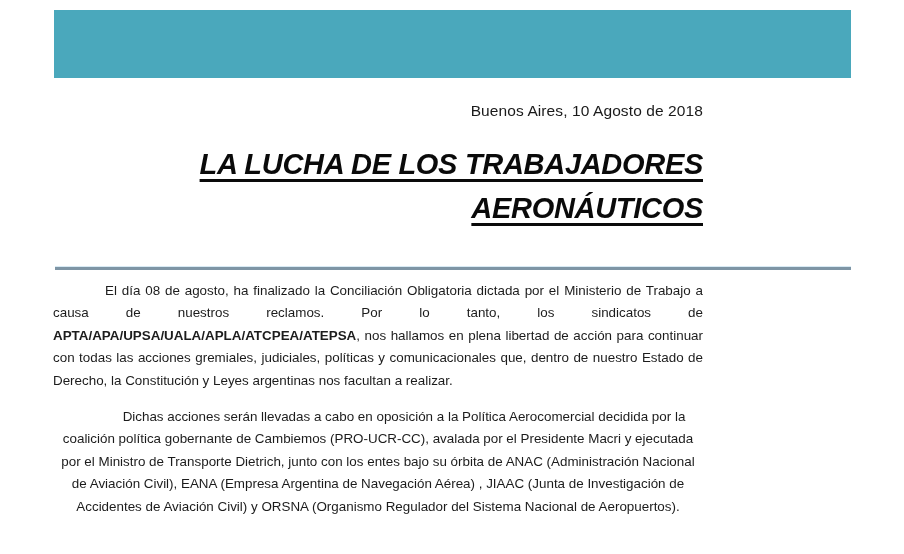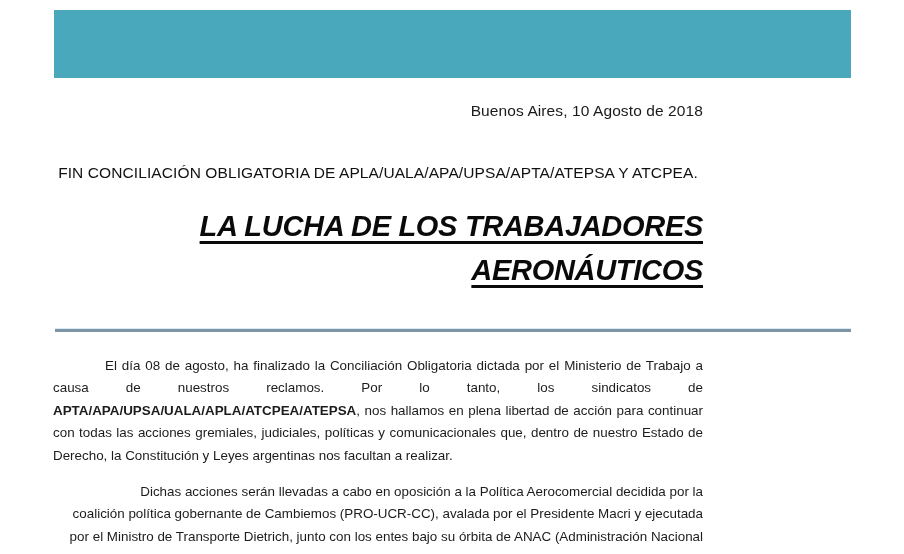--- a/index.html
+++ b/index.html
@@ -67,41 +67,40 @@
   .body-text {
     font-size: 13.4px;
     line-height: 22.4px;
     color: #1c1c1c;
   }
   .para {
     margin: 0;
     text-indent: 52px;
   }
   .para-1 {
-    margin-top: 23px;
+    margin-top: 10px;
     text-align: justify;
   }
   .para-2 {
     margin-top: 14px;
-    text-align: right;
+    text-align: center;
   }
   .seg-bold {
     font-weight: 700;
   }
 </style>
 </head>
 <body>
 
 <div class="page">
 
   <div class="banner" style="background-color: rgb(74, 168, 188);"></div>
 
   <div class="dateline">Buenos Aires, 10 Agosto de 2018</div>
 
-  <div class="subject">FIN CONCILIACIÓN OBLIGATORIA DE APLA/UALA/APA/UPSA/APTA/ATEPSA Y ATCPEA.</div>
 
   <div class="headline">
     <span class="hl-line">LA LUCHA DE LOS TRABAJADORES AERONÁUTICOS</span><br>
   </div>
 
   <div class="rule" style="background-color: rgb(126, 149, 165);"></div>
 
   <div class="body-text">
     <p class="para para-1"><span>El día 08 de agosto, ha finalizado la Conciliación Obligatoria dictada por el Ministerio de Trabajo a causa de nuestros reclamos. Por lo tanto, los sindicatos de </span><span class="seg-bold">APTA/APA/UPSA/UALA/APLA/ATCPEA/ATEPSA</span><span>, nos hallamos en plena libertad de acción para continuar con todas las acciones gremiales, judiciales, políticas y comunicacionales que, dentro de nuestro Estado de Derecho, la Constitución y Leyes argentinas nos facultan a realizar.</span></p>
     <p class="para para-2"><span>Dichas acciones serán llevadas a cabo en oposición a la Política Aerocomercial decidida por la coalición política gobernante de Cambiemos (PRO-UCR-CC), avalada por el Presidente Macri y ejecutada por el Ministro de Transporte Dietrich, junto con los entes bajo su órbita de ANAC (Administración Nacional de Aviación Civil), EANA (Empresa Argentina de Navegación Aérea) , JIAAC (Junta de Investigación de Accidentes de Aviación Civil) y ORSNA (Organismo Regulador del Sistema Nacional de Aeropuertos).</span></p>

